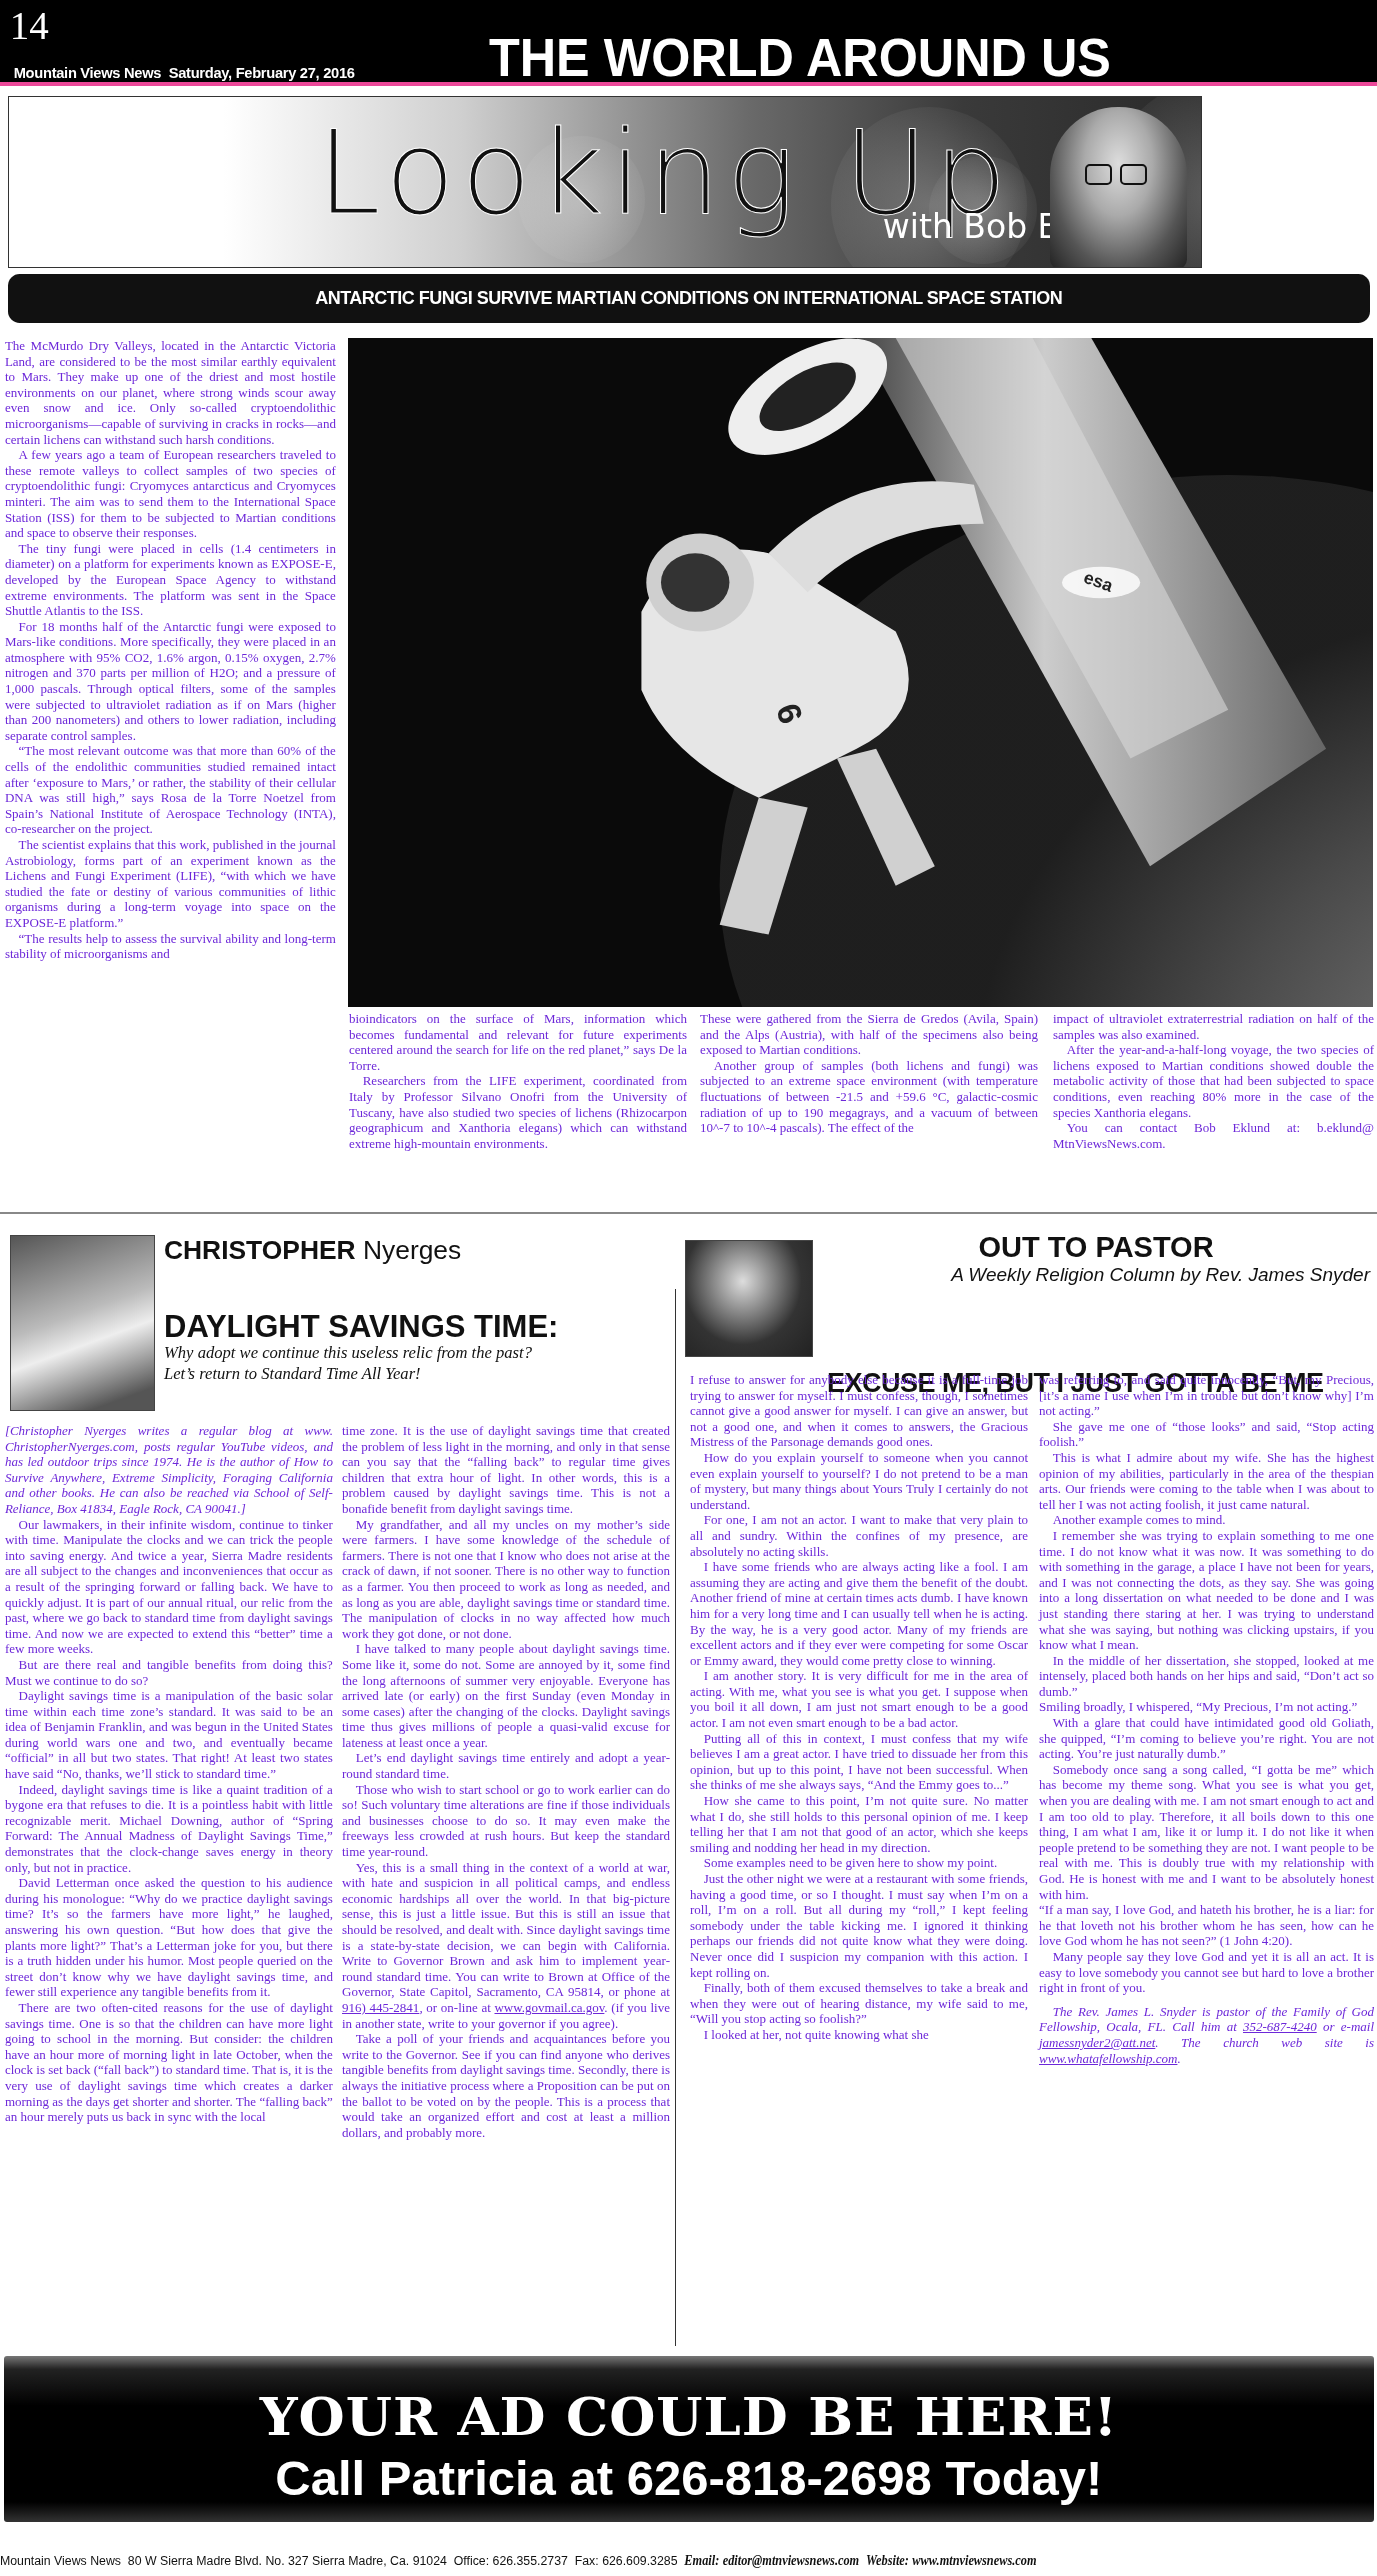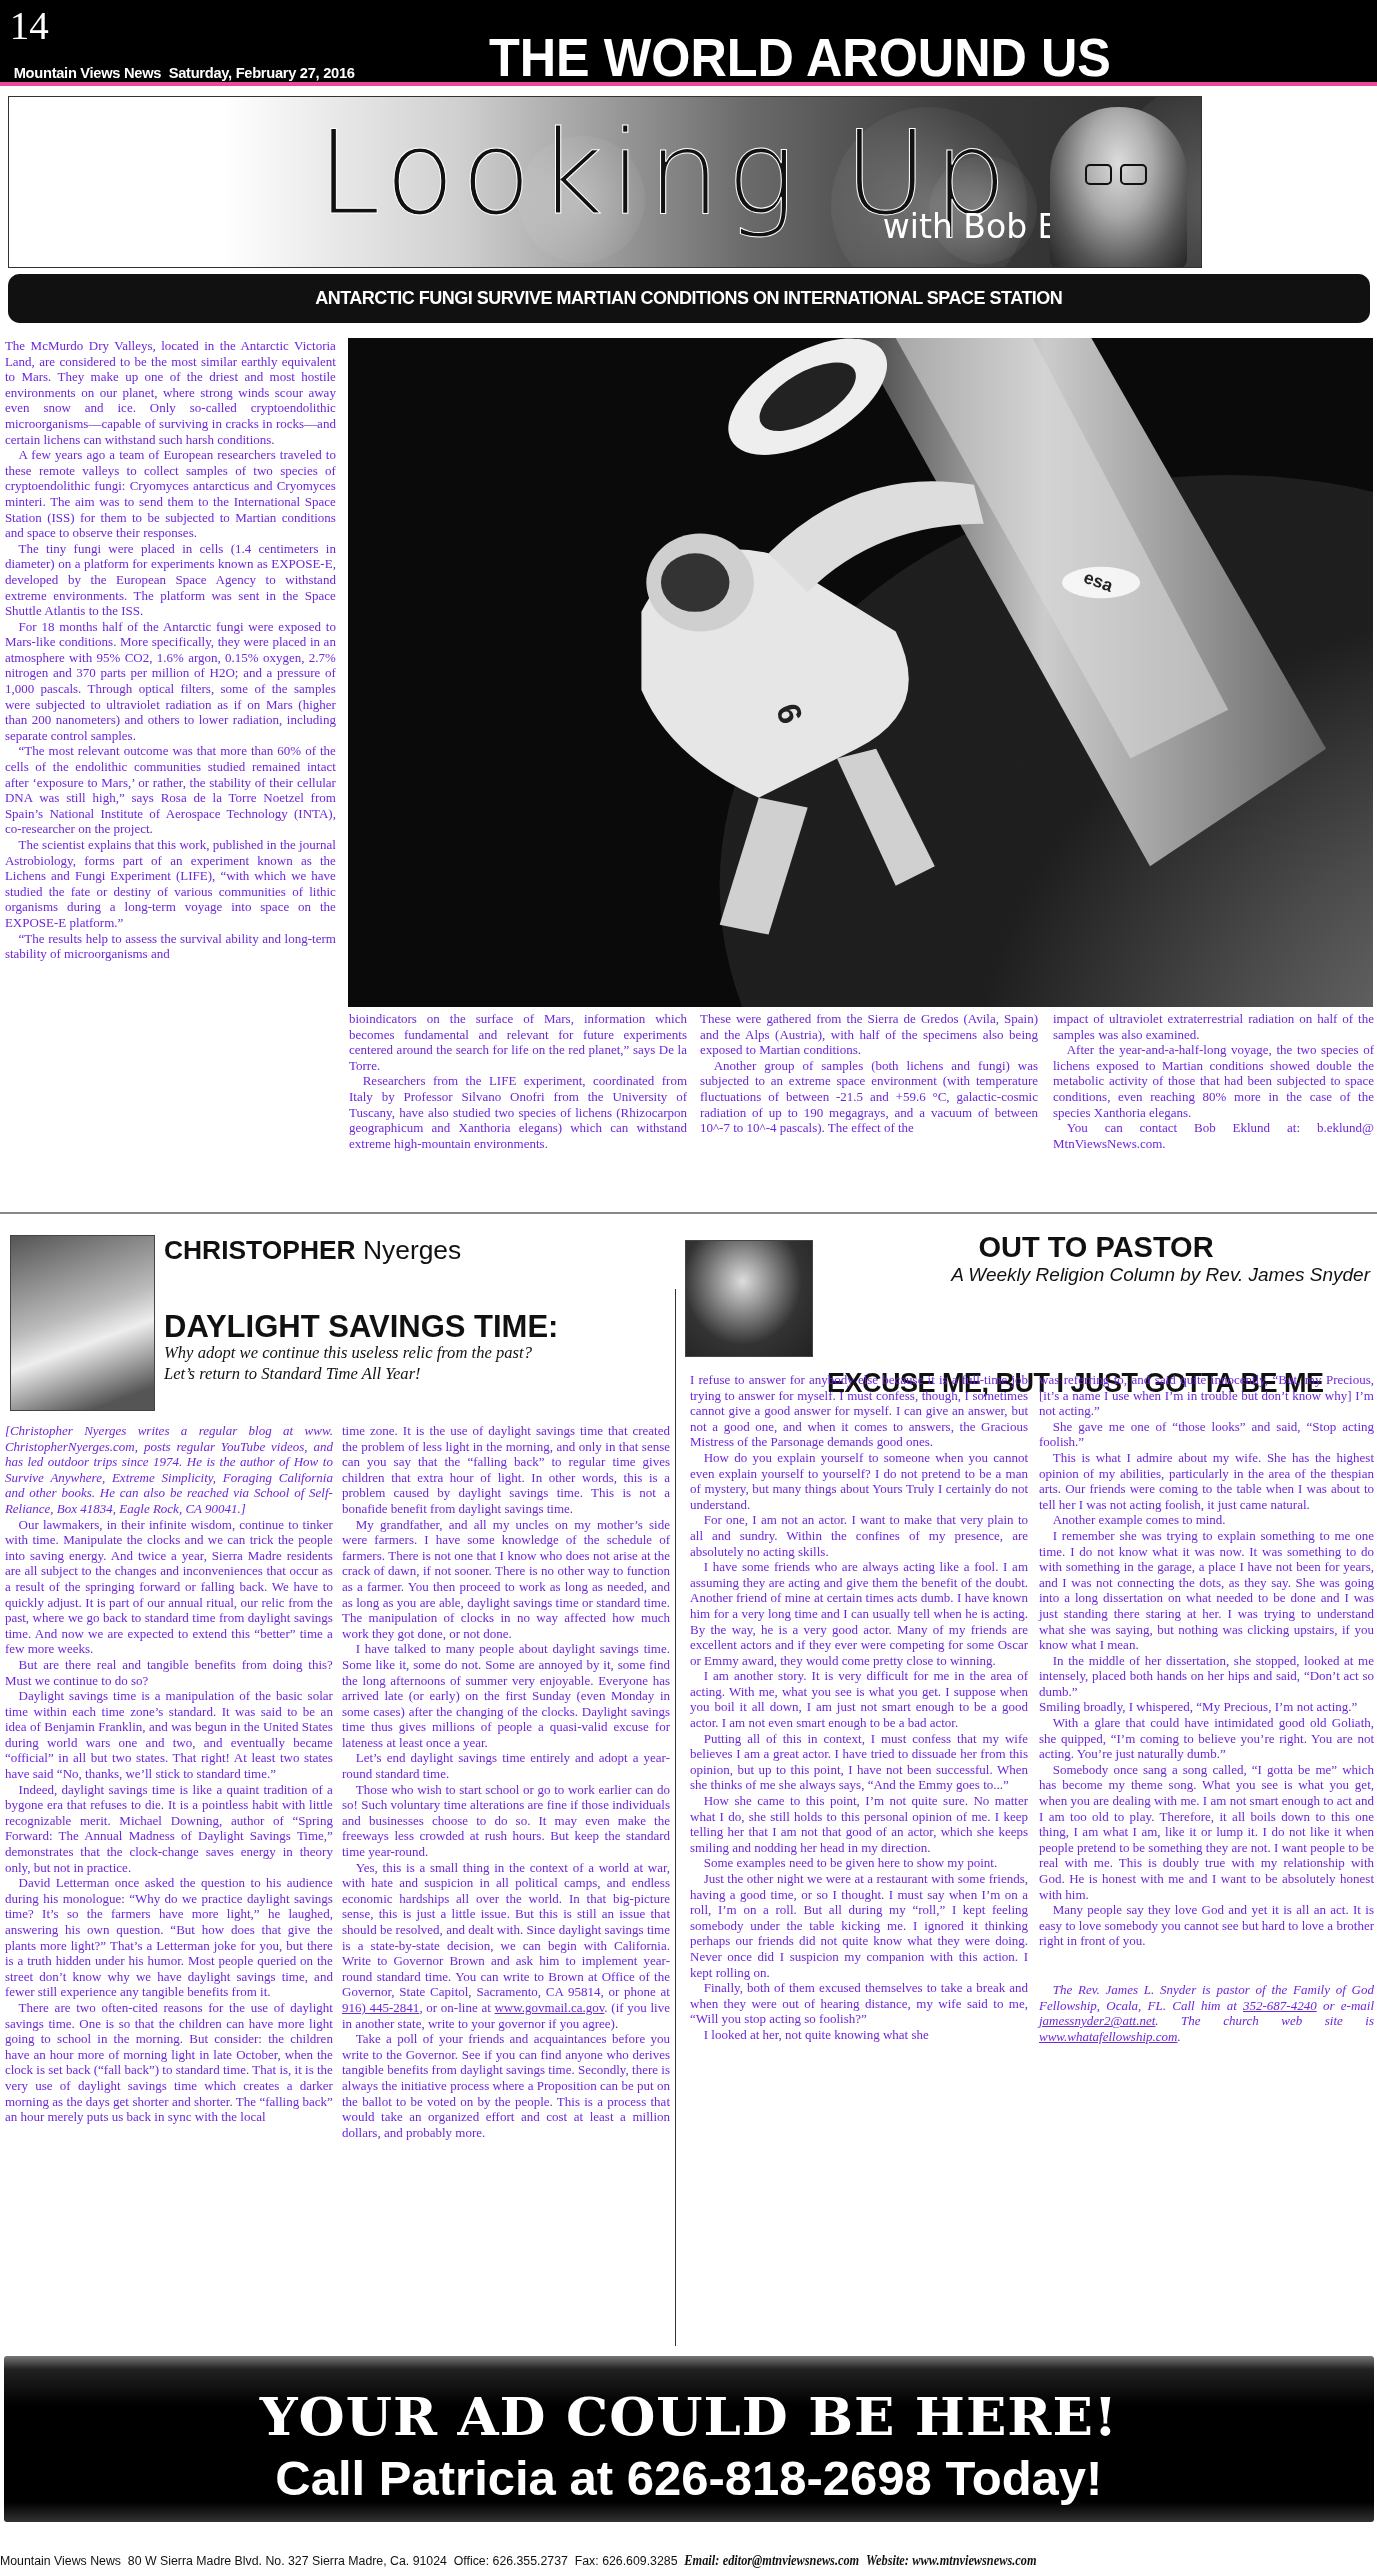--- a/index.html
+++ b/index.html
@@ -195,22 +195,23 @@
 <div id="snyder-col2" class="abs col">
   <p class="noind">was referring to, and said quite innocently, “But, my Precious, [it’s a name I use when I’m in trouble but don’t know why] I’m not acting.”</p>
   <p>She gave me one of “those looks” and said, “Stop acting foolish.”</p>
   <p>This is what I admire about my wife. She has the highest opinion of my abilities, particularly in the area of the thespian arts. Our friends were coming to the table when I was about to tell her I was not acting foolish, it just came natural.</p>
   <p>Another example comes to mind.</p>
   <p>I remember she was trying to explain something to me one time. I do not know what it was now. It was something to do with something in the garage, a place I have not been for years, and I was not connecting the dots, as they say. She was going into a long dissertation on what needed to be done and I was just standing there staring at her. I was trying to understand what she was saying, but nothing was clicking upstairs, if you know what I mean.</p>
   <p>In the middle of her dissertation, she stopped, looked at me intensely, placed both hands on her hips and said, “Don’t act so dumb.”</p>
   <p class="noind">Smiling broadly, I whispered, “My Precious, I’m not acting.”</p>
   <p>With a glare that could have intimidated good old Goliath, she quipped, “I’m coming to believe you’re right. You are not acting. You’re just naturally dumb.”</p>
   <p>Somebody once sang a song called, “I gotta be me” which has become my theme song. What you see is what you get, when you are dealing with me. I am not smart enough to act and I am too old to play. Therefore, it all boils down to this one thing, I am what I am, like it or lump it. I do not like it when people pretend to be something they are not. I want people to be real with me. This is doubly true with my relationship with God. He is honest with me and I want to be absolutely honest with him.</p>
+  <p class="noind">“If a man say, I love God, and hateth his brother, he is a liar: for he that loveth not his brother whom he has seen, how can he love God whom he has not seen?” (1 John 4:20).</p>
   <p>Many people say they love God and yet it is all an act. It is easy to love somebody you cannot see but hard to love a brother right in front of you.</p>
-  <p class="it" style="margin-top:33px"><span>The Rev. James L. Snyder is pastor of the Family of God Fellowship, Ocala, FL. Call him at </span><u>352-687-4240</u><span> or e-mail </span><u>jamessnyder2@att.net</u><span>. The church web site is </span><u>www.whatafellowship.com</u><span>.</span></p>
+  <p class="it" style="margin-top:8px"><span>The Rev. James L. Snyder is pastor of the Family of God Fellowship, Ocala, FL. Call him at </span><u>352-687-4240</u><span> or e-mail </span><u>jamessnyder2@att.net</u><span>. The church web site is </span><u>www.whatafellowship.com</u><span>.</span></p>
 </div>
 
 <div id="ad" class="abs">
   <div id="ad-line1" class="abs">YOUR AD COULD BE HERE!</div>
   <div id="ad-line2" class="abs">Call Patricia at 626-818-2698 Today!</div>
 </div>
 
 <div id="footer" class="abs">
   <span>Mountain Views News</span>&nbsp;
   <span>80 W Sierra Madre Blvd. No. 327 Sierra Madre, Ca. 91024</span>&nbsp;

